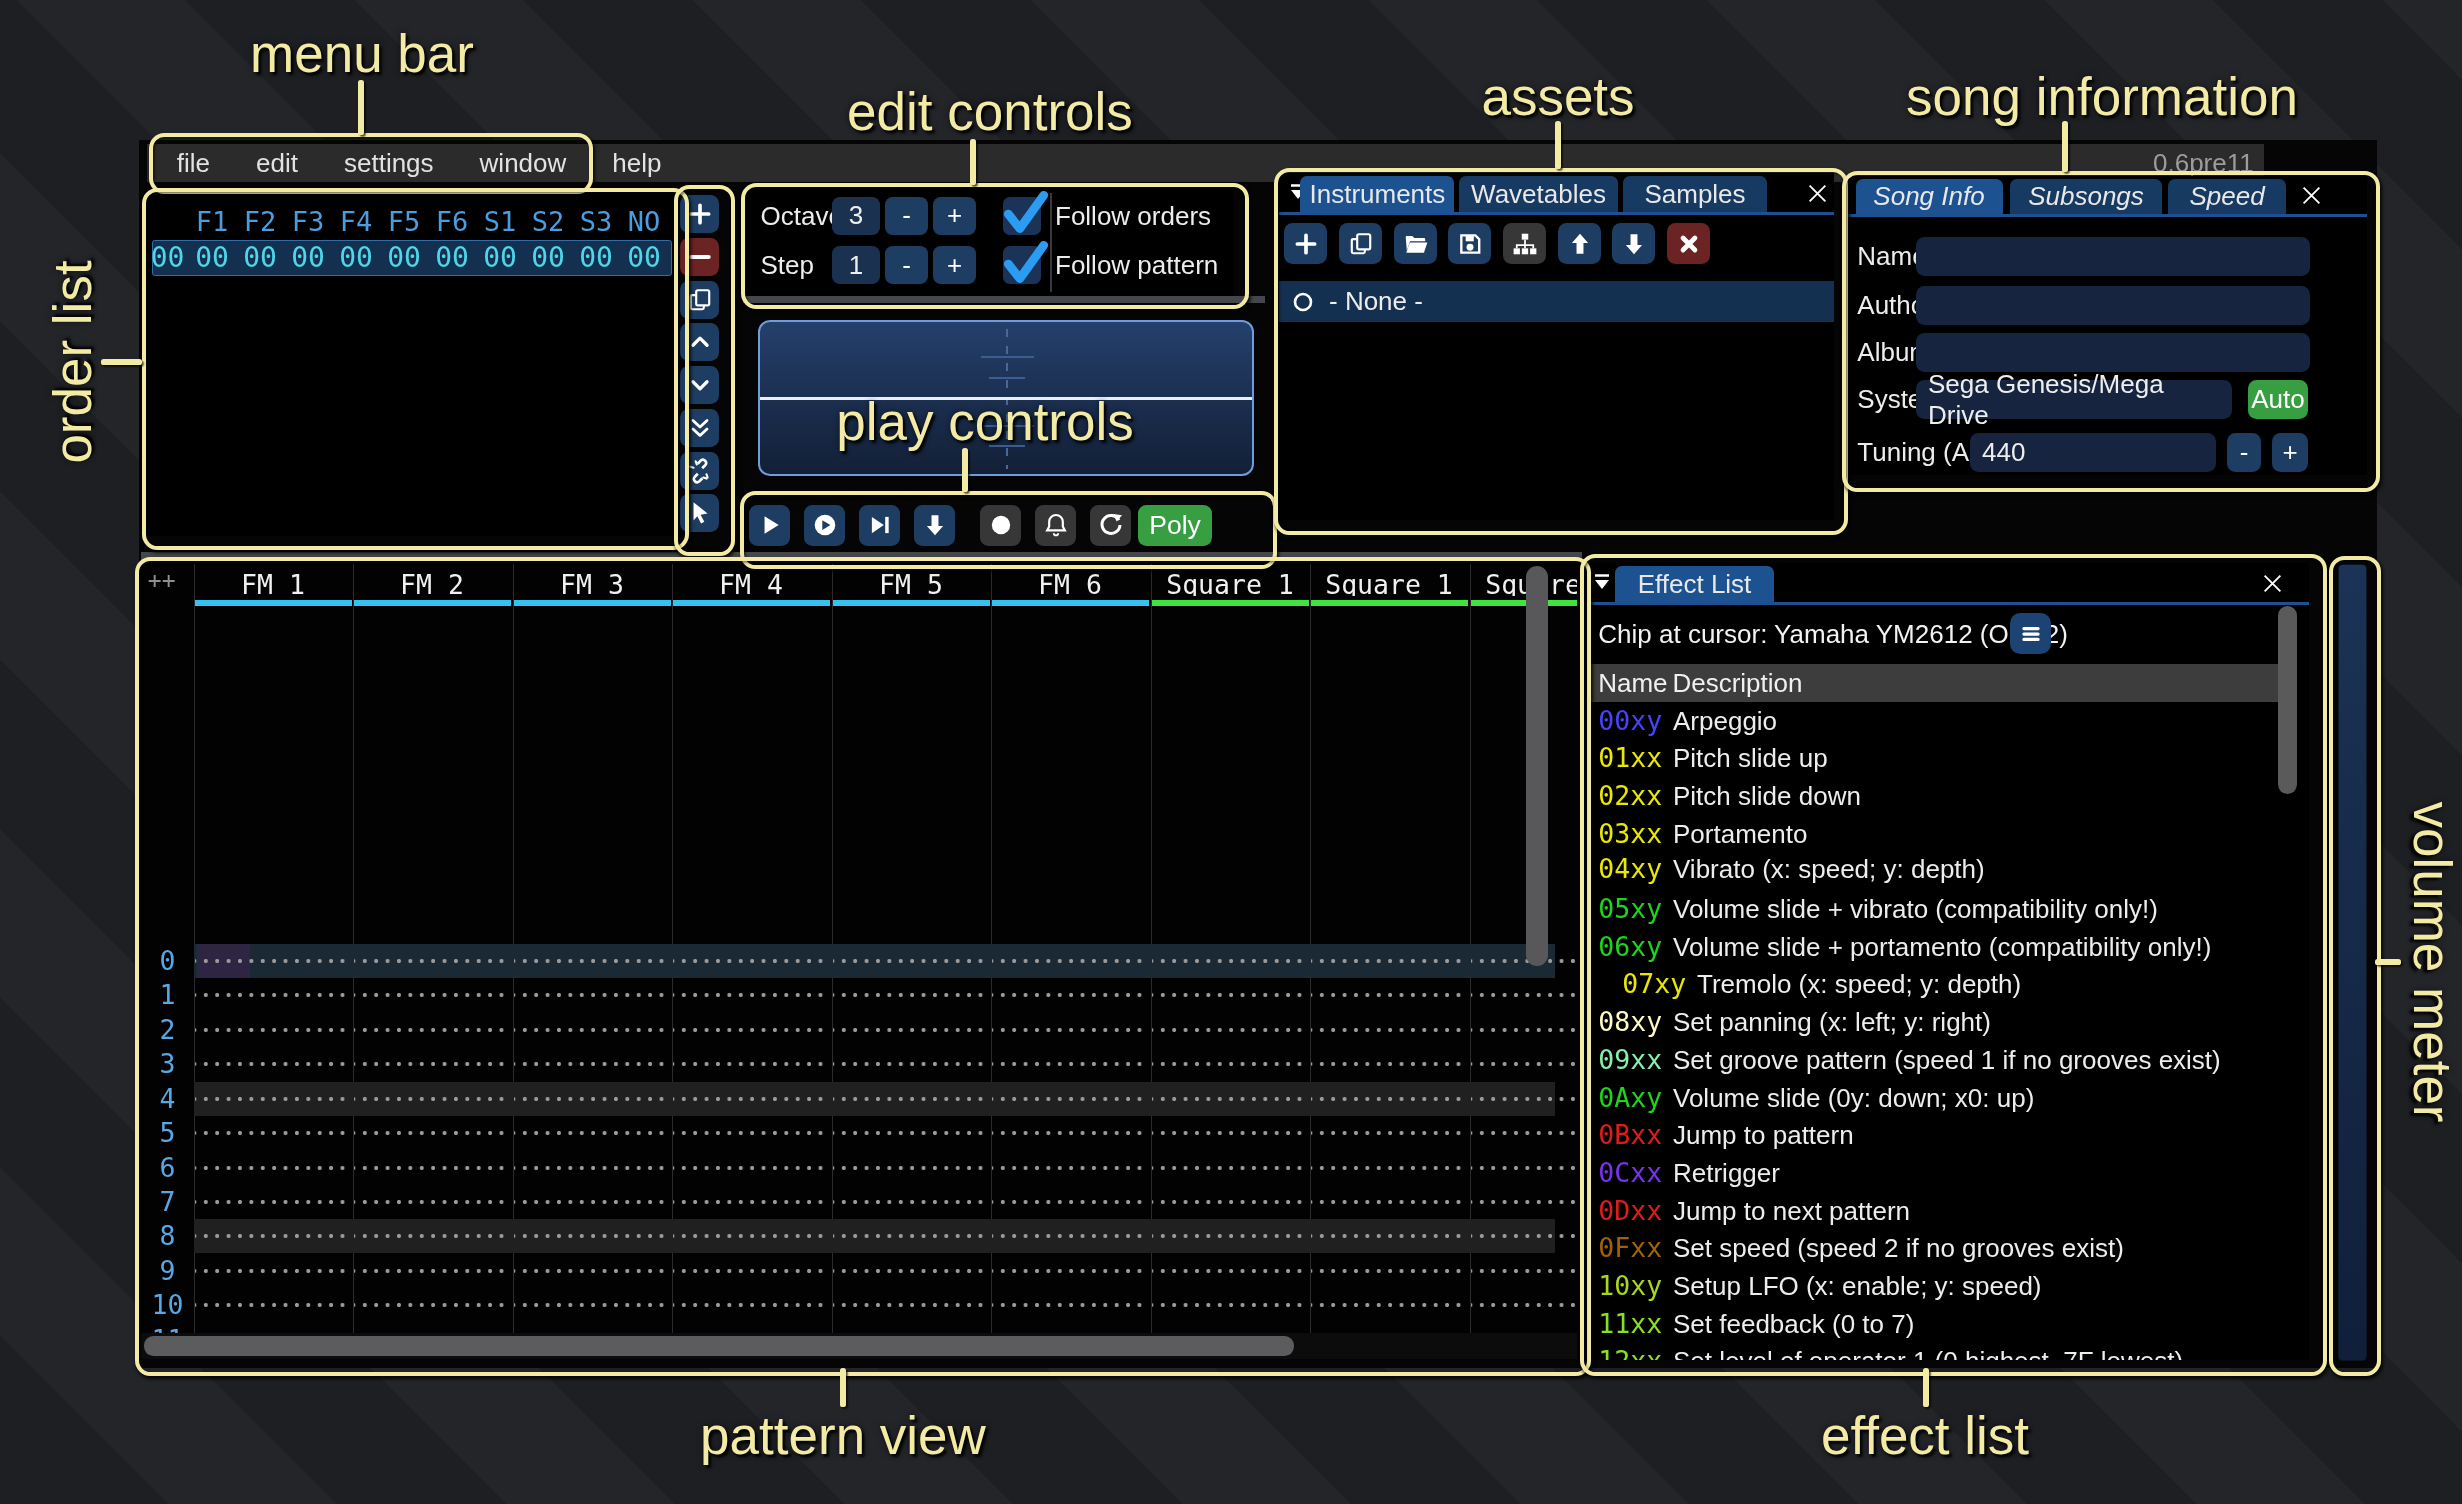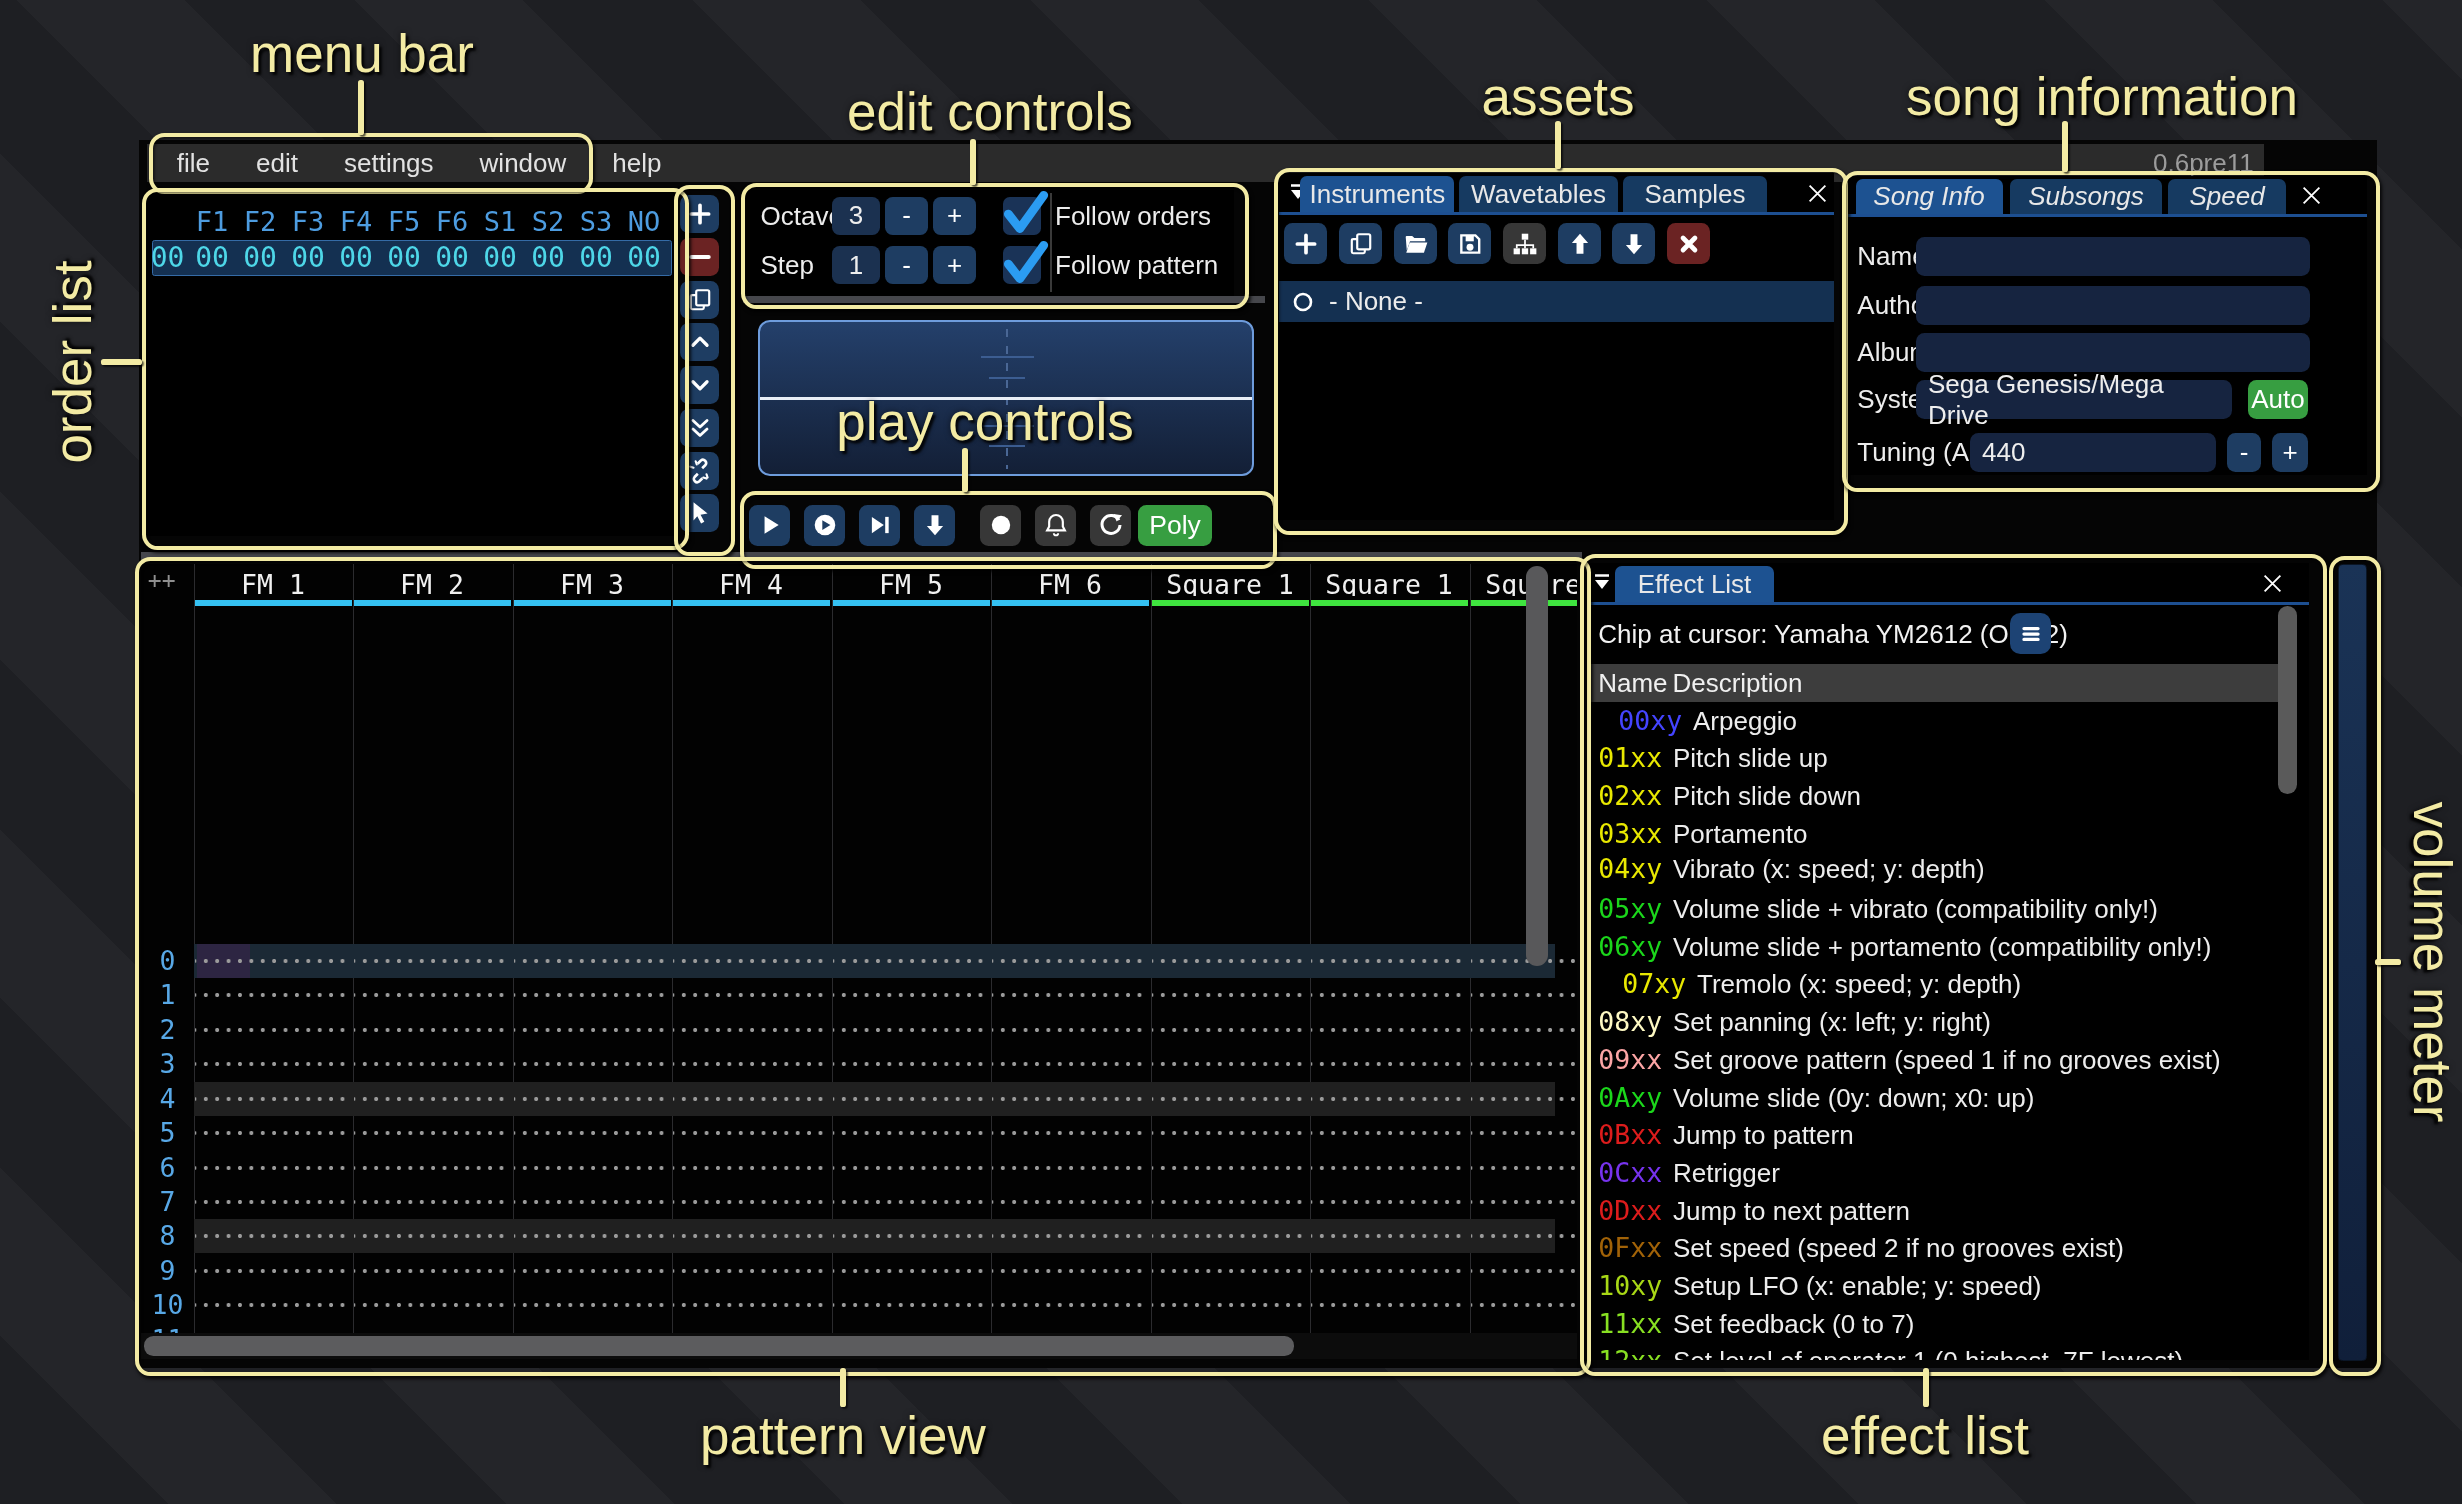--- a/index.html
+++ b/index.html
@@ -588,21 +588,21 @@
   <div class="fx-menu-btn">
     <svg viewBox="0 0 24 24">
         <path d="M5.5 7h13M5.5 12h13M5.5 17h13" stroke="currentColor" stroke-width="3" stroke-linecap="round"></path>
       </svg>
   </div>
   <div class="fx-header">
     <span class="h1">Name</span>
     <span class="h2">Description</span>
   </div>
   <div id="fx-rows">
-      <div class="fx-row" style="top: 139px; margin-left: 20px;">
+      <div class="fx-row" style="top: 139px;">
         <span class="fx-code" style="color: rgb(68, 68, 255);">00xy</span>
         <span class="fx-desc">Arpeggio</span>
       </div>
       <div class="fx-row" style="top: 176px;">
         <span class="fx-code" style="color: rgb(232, 232, 0);">01xx</span>
         <span class="fx-desc">Pitch slide up</span>
       </div>
       <div class="fx-row" style="top: 214px;">
         <span class="fx-code" style="color: rgb(232, 232, 0);">02xx</span>
         <span class="fx-desc">Pitch slide down</span>
@@ -625,21 +625,21 @@
       </div>
       <div class="fx-row" style="top: 402px; margin-left: 24px;">
         <span class="fx-code" style="color: rgb(232, 232, 0);">07xy</span>
         <span class="fx-desc">Tremolo (x: speed; y: depth)</span>
       </div>
       <div class="fx-row" style="top: 440px;">
         <span class="fx-code" style="color: #fef9c3;">08xy</span>
         <span class="fx-desc">Set panning (x: left; y: right)</span>
       </div>
       <div class="fx-row" style="top: 478px;">
-        <span class="fx-code" style="color: #fca5a5;">09xx</span>
+        <span class="fx-code" style="color: #86efac;">09xx</span>
         <span class="fx-desc">Set groove pattern (speed 1 if no grooves exist)</span>
       </div>
       <div class="fx-row" style="top: 516px;">
         <span class="fx-code" style="color: rgb(27, 214, 27);">0Axy</span>
         <span class="fx-desc">Volume slide (0y: down; x0: up)</span>
       </div>
       <div class="fx-row" style="top: 553px;">
         <span class="fx-code" style="color: rgb(221, 28, 28);">0Bxx</span>
         <span class="fx-desc">Jump to pattern</span>
       </div>

